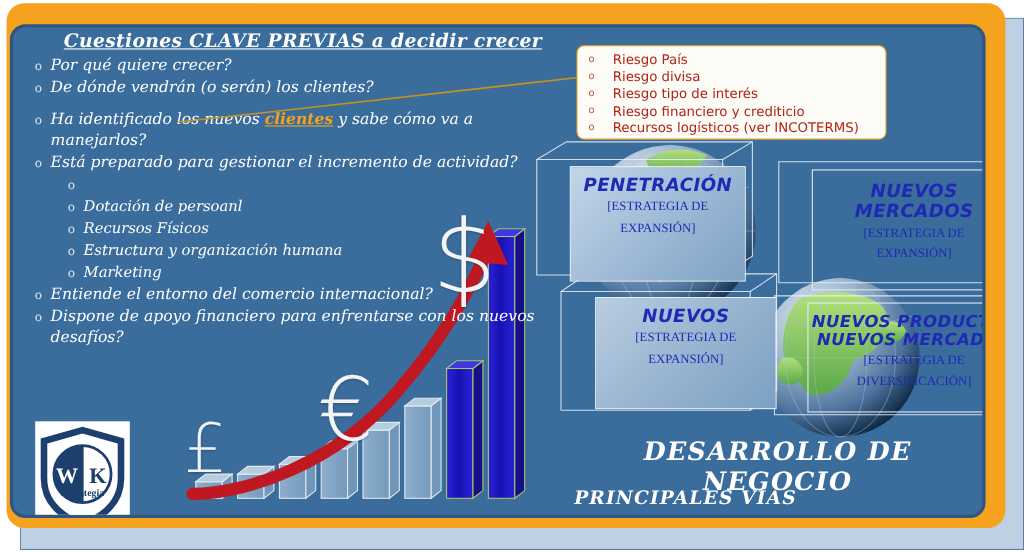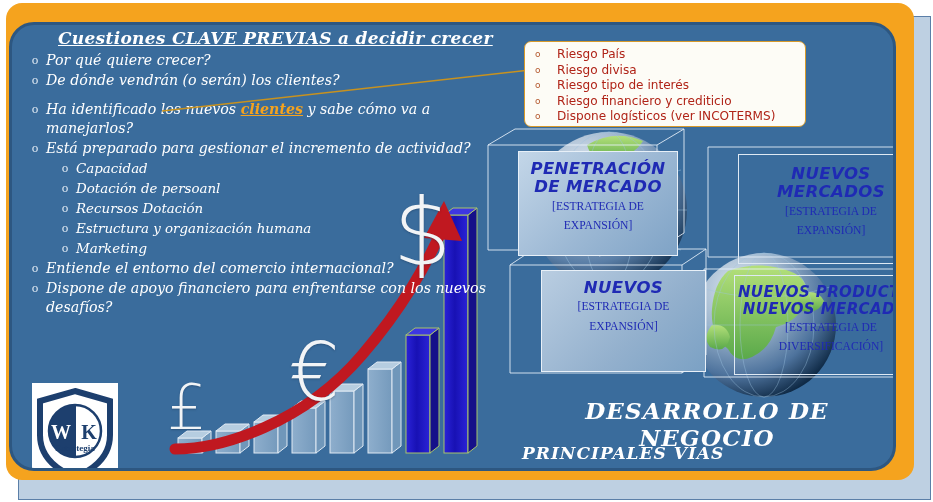--- a/index.html
+++ b/index.html
@@ -34,21 +34,21 @@
     border-radius:16px;
   }
 
   
   .blue-panel{
     position:absolute;
     left:9px; top:22px;
     width:887px; height:449px;
     background:#3a6c9c;
     border:3px solid #2d5781;
-    border-radius:25px;
+    border-radius:14px;
     overflow:hidden;
   }
 
   
   .q-title{
     position:absolute;
     left:46px; top:3px;
     font-family:"DejaVu Serif", serif;
     font-style:italic; font-weight:bold;
     font-size:17px; color:#ffffff;
@@ -361,29 +361,28 @@
       <div class="q-item lvl1">
         <span class="q-bullet">o</span>
         <span class="q-text"><span>Ha identificado los nuevos </span><span class="riesgos-hl">clientes</span><span> y sabe cómo va a manejarlos?</span></span>
       </div>
       <div class="q-item lvl1">
         <span class="q-bullet">o</span>
         <span class="q-text">Está preparado para gestionar el incremento de actividad?</span>
       </div>
       <div class="q-item lvl2">
         <span class="q-bullet">o</span>
-        <span class="q-text">Capacidad</span>
       </div>
       <div class="q-item lvl2">
         <span class="q-bullet">o</span>
         <span class="q-text">Dotación de persoanl</span>
       </div>
       <div class="q-item lvl2">
         <span class="q-bullet">o</span>
-        <span class="q-text">Recursos Dotación</span>
+        <span class="q-text">Recursos Físicos</span>
       </div>
       <div class="q-item lvl2">
         <span class="q-bullet">o</span>
         <span class="q-text">Estructura y organización humana</span>
       </div>
       <div class="q-item lvl2">
         <span class="q-bullet">o</span>
         <span class="q-text">Marketing</span>
       </div>
       <div class="q-item lvl1">
@@ -412,31 +411,30 @@
       <div class="risk-item">
         <span class="risk-bullet">o</span>
         <span>Riesgo tipo de interés</span>
       </div>
       <div class="risk-item">
         <span class="risk-bullet">o</span>
         <span>Riesgo financiero y crediticio</span>
       </div>
       <div class="risk-item">
         <span class="risk-bullet">o</span>
-        <span>Dispone logísticos (ver INCOTERMS)</span>
+        <span>Recursos logísticos (ver INCOTERMS)</span>
       </div>
     </div>
 
     <div class="cur" id="cur-dollar">$</div>
     <div class="cur" id="cur-euro">€</div>
     <div class="cur" id="cur-pound">£</div>
 
     <div class="quad" id="quad-pm">
       <div class="big">PENETRACIÓN</div>
-      <div class="big">DE MERCADO</div>
       <div class="small">[ESTRATEGIA DE</div>
       <div class="small">EXPANSIÓN]</div>
     </div>
 
     <div class="quad" id="quad-nm">
       <div class="big">NUEVOS</div>
       <div class="big">MERCADOS</div>
       <div class="small">[ESTRATEGIA DE</div>
       <div class="small">EXPANSIÓN]</div>
     </div>

